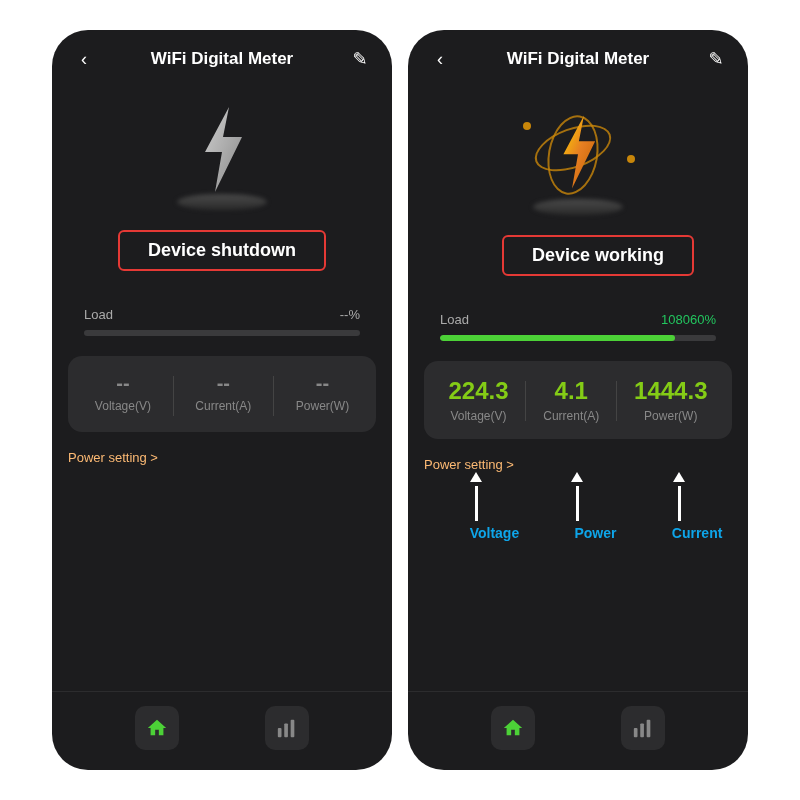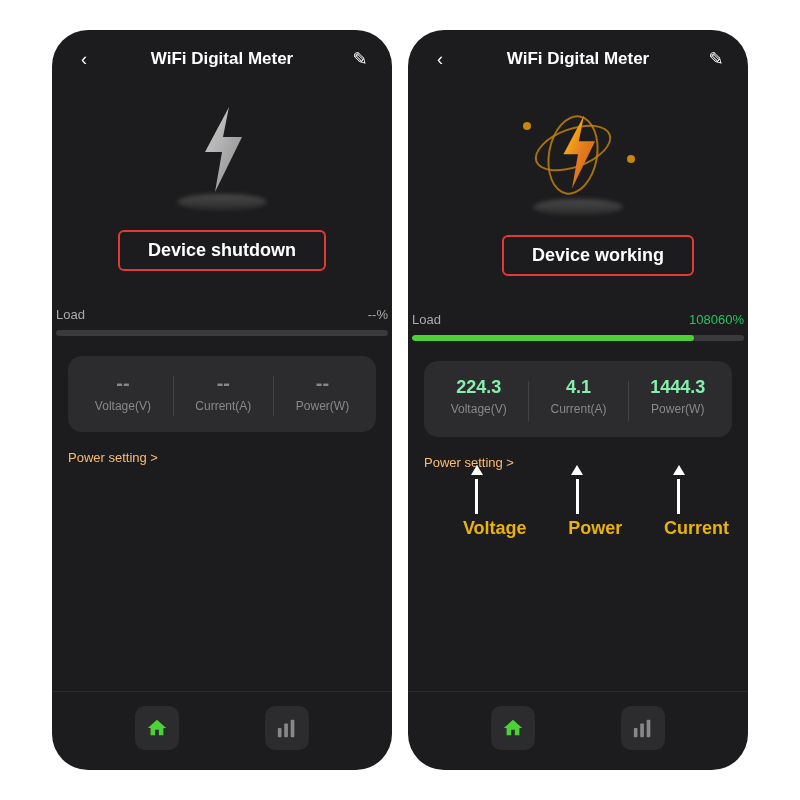--- a/index.html
+++ b/index.html
@@ -74,21 +74,21 @@
       display: inline-block;
     }
     .status-text {
       color: #fff;
       font-size: 18px;
       font-weight: 700;
     }
 
     
     .load-section {
-      padding: 16px 4px 8px;
+      padding: 16px 32px 8px;
     }
     .load-row {
       display: flex;
       justify-content: space-between;
       align-items: center;
       margin-bottom: 8px;
     }
     .load-label {
       color: #aaa;
       font-size: 13px;
@@ -129,22 +129,22 @@
       justify-content: space-around;
       align-items: flex-start;
     }
     .metric-item {
       display: flex;
       flex-direction: column;
       align-items: center;
       gap: 4px;
     }
     .metric-value {
-      color: #86efac;
-      font-size: 18px;
+      color: #84cc16;
+      font-size: 24px;
       font-weight: 700;
     }
     .metric-value.inactive {
       color: #888;
       font-size: 20px;
     }
     .metric-label {
       color: #888;
       font-size: 12px;
     }
@@ -213,22 +213,22 @@
       position: relative;
     }
     .arrow-head {
       width: 0;
       height: 0;
       border-left: 6px solid transparent;
       border-right: 6px solid transparent;
       border-bottom: 10px solid #fff;
     }
     .arrow-label {
-      color: #eab308;
-      font-size: 18px;
+      color: #0ea5e9;
+      font-size: 14px;
       font-weight: 800;
       margin-left: 36px;
     }
 
     
     .orbit-ring {
       position: absolute;
       border: 2px solid #c8860a;
       border-radius: 50%;
       opacity: 0.8;

